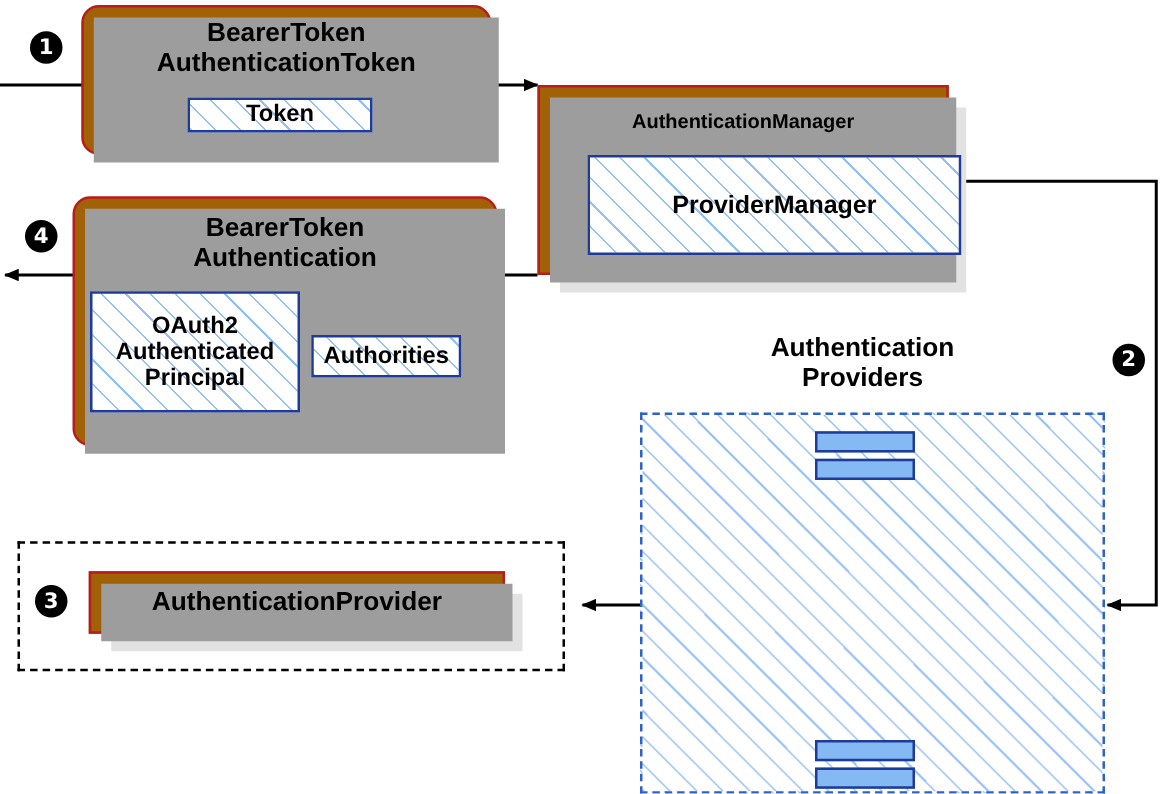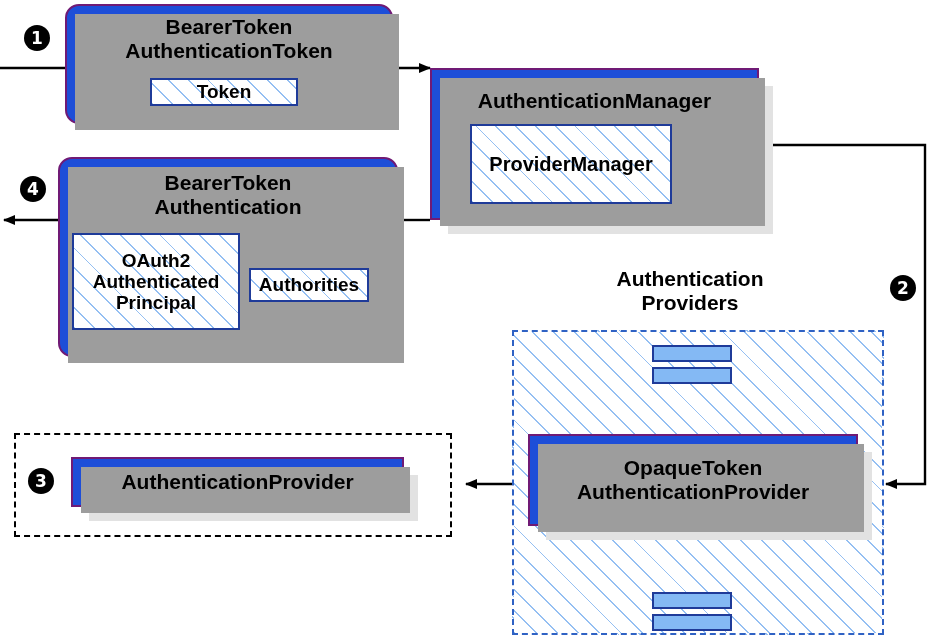--- a/index.html
+++ b/index.html
@@ -30,22 +30,22 @@
     display: flex;
     align-items: center;
     justify-content: center;
     text-align: center;
     color: #000000;
     font-weight: bold;
     z-index: 5;
   }
   
   .blue-box {
-    background: #1d4ed8;
-    border: 2px solid #701a75;
+    background: #a16207;
+    border: 2px solid #b91c1c;
   }
   .rounded {
     border-radius: 14px;
   }
   .shadow-gray::after {
     content: "";
     position: absolute;
     left: 8px;
     top: 8px;
     width: 100%;
@@ -178,23 +178,23 @@
 
   <div class="node blue-box rounded shadow-gray" style="left:65px; top:4px; width:328px; height:120px; align-items:flex-start;">
     <span class="label-stack" style="font-size:21px; margin-top:9px;">BearerToken
 AuthenticationToken</span>
   </div>
   <div class="node hatch-box" style="left:150px; top:78px; width:148px; height:28px;">
     <span style="font-size:19px;">Token</span>
   </div>
 
   <div class="node blue-box shadow-gray shadow-light" style="left:430px; top:68px; width:329px; height:152px; align-items:flex-start;">
-    <span style="font-size:21px; margin-top:19px;">AuthenticationManager</span>
-  </div>
-  <div class="node hatch-box" style="left:470px; top:124px; width:202px; height:80px;">
+    <span style="font-size:16px; margin-top:19px;">AuthenticationManager</span>
+  </div>
+  <div class="node hatch-box" style="left:470px; top:124px; width:299px; height:80px;">
     <span style="font-size:20px;">ProviderManager</span>
   </div>
 
   <div class="node blue-box rounded shadow-gray" style="left:58px; top:157px; width:340px; height:200px; align-items:flex-start;">
     <span class="label-stack" style="font-size:21px; margin-top:12px;">BearerToken
 Authentication</span>
   </div>
   <div class="node hatch-box" style="left:72px; top:233px; width:168px; height:97px;text-align:center;">
     <span class="label-stack" style="font-size:19px;">OAuth2
 Authenticated
@@ -205,24 +205,20 @@
   </div>
 
   <div class="plain-label" style="left:560px; top:267px; width:260px; font-size:21px;">
     <span class="label-stack">Authentication
 Providers</span>
   </div>
 
   <div class="mini-bar" style="left:652px; top:345px; width:80px; height:17px;"></div>
   <div class="mini-bar" style="left:652px; top:367px; width:80px; height:17px;"></div>
 
-  <div class="node blue-box shadow-gray shadow-light" style="left:528px; top:434px; width:330px; height:92px;">
-    <span class="label-stack" style="font-size:21px;">OpaqueToken
-AuthenticationProvider</span>
-  </div>
 
   <div class="mini-bar" style="left:652px; top:592px; width:80px; height:17px;"></div>
   <div class="mini-bar" style="left:652px; top:614px; width:80px; height:17px;"></div>
 
   <div class="node blue-box shadow-gray shadow-light" style="left:71px; top:457px; width:333px; height:50px;">
     <span style="font-size:21px;">AuthenticationProvider</span>
   </div>
 
   <div class="marker" style="left:24px; top:25px;">
     <span>1</span>

